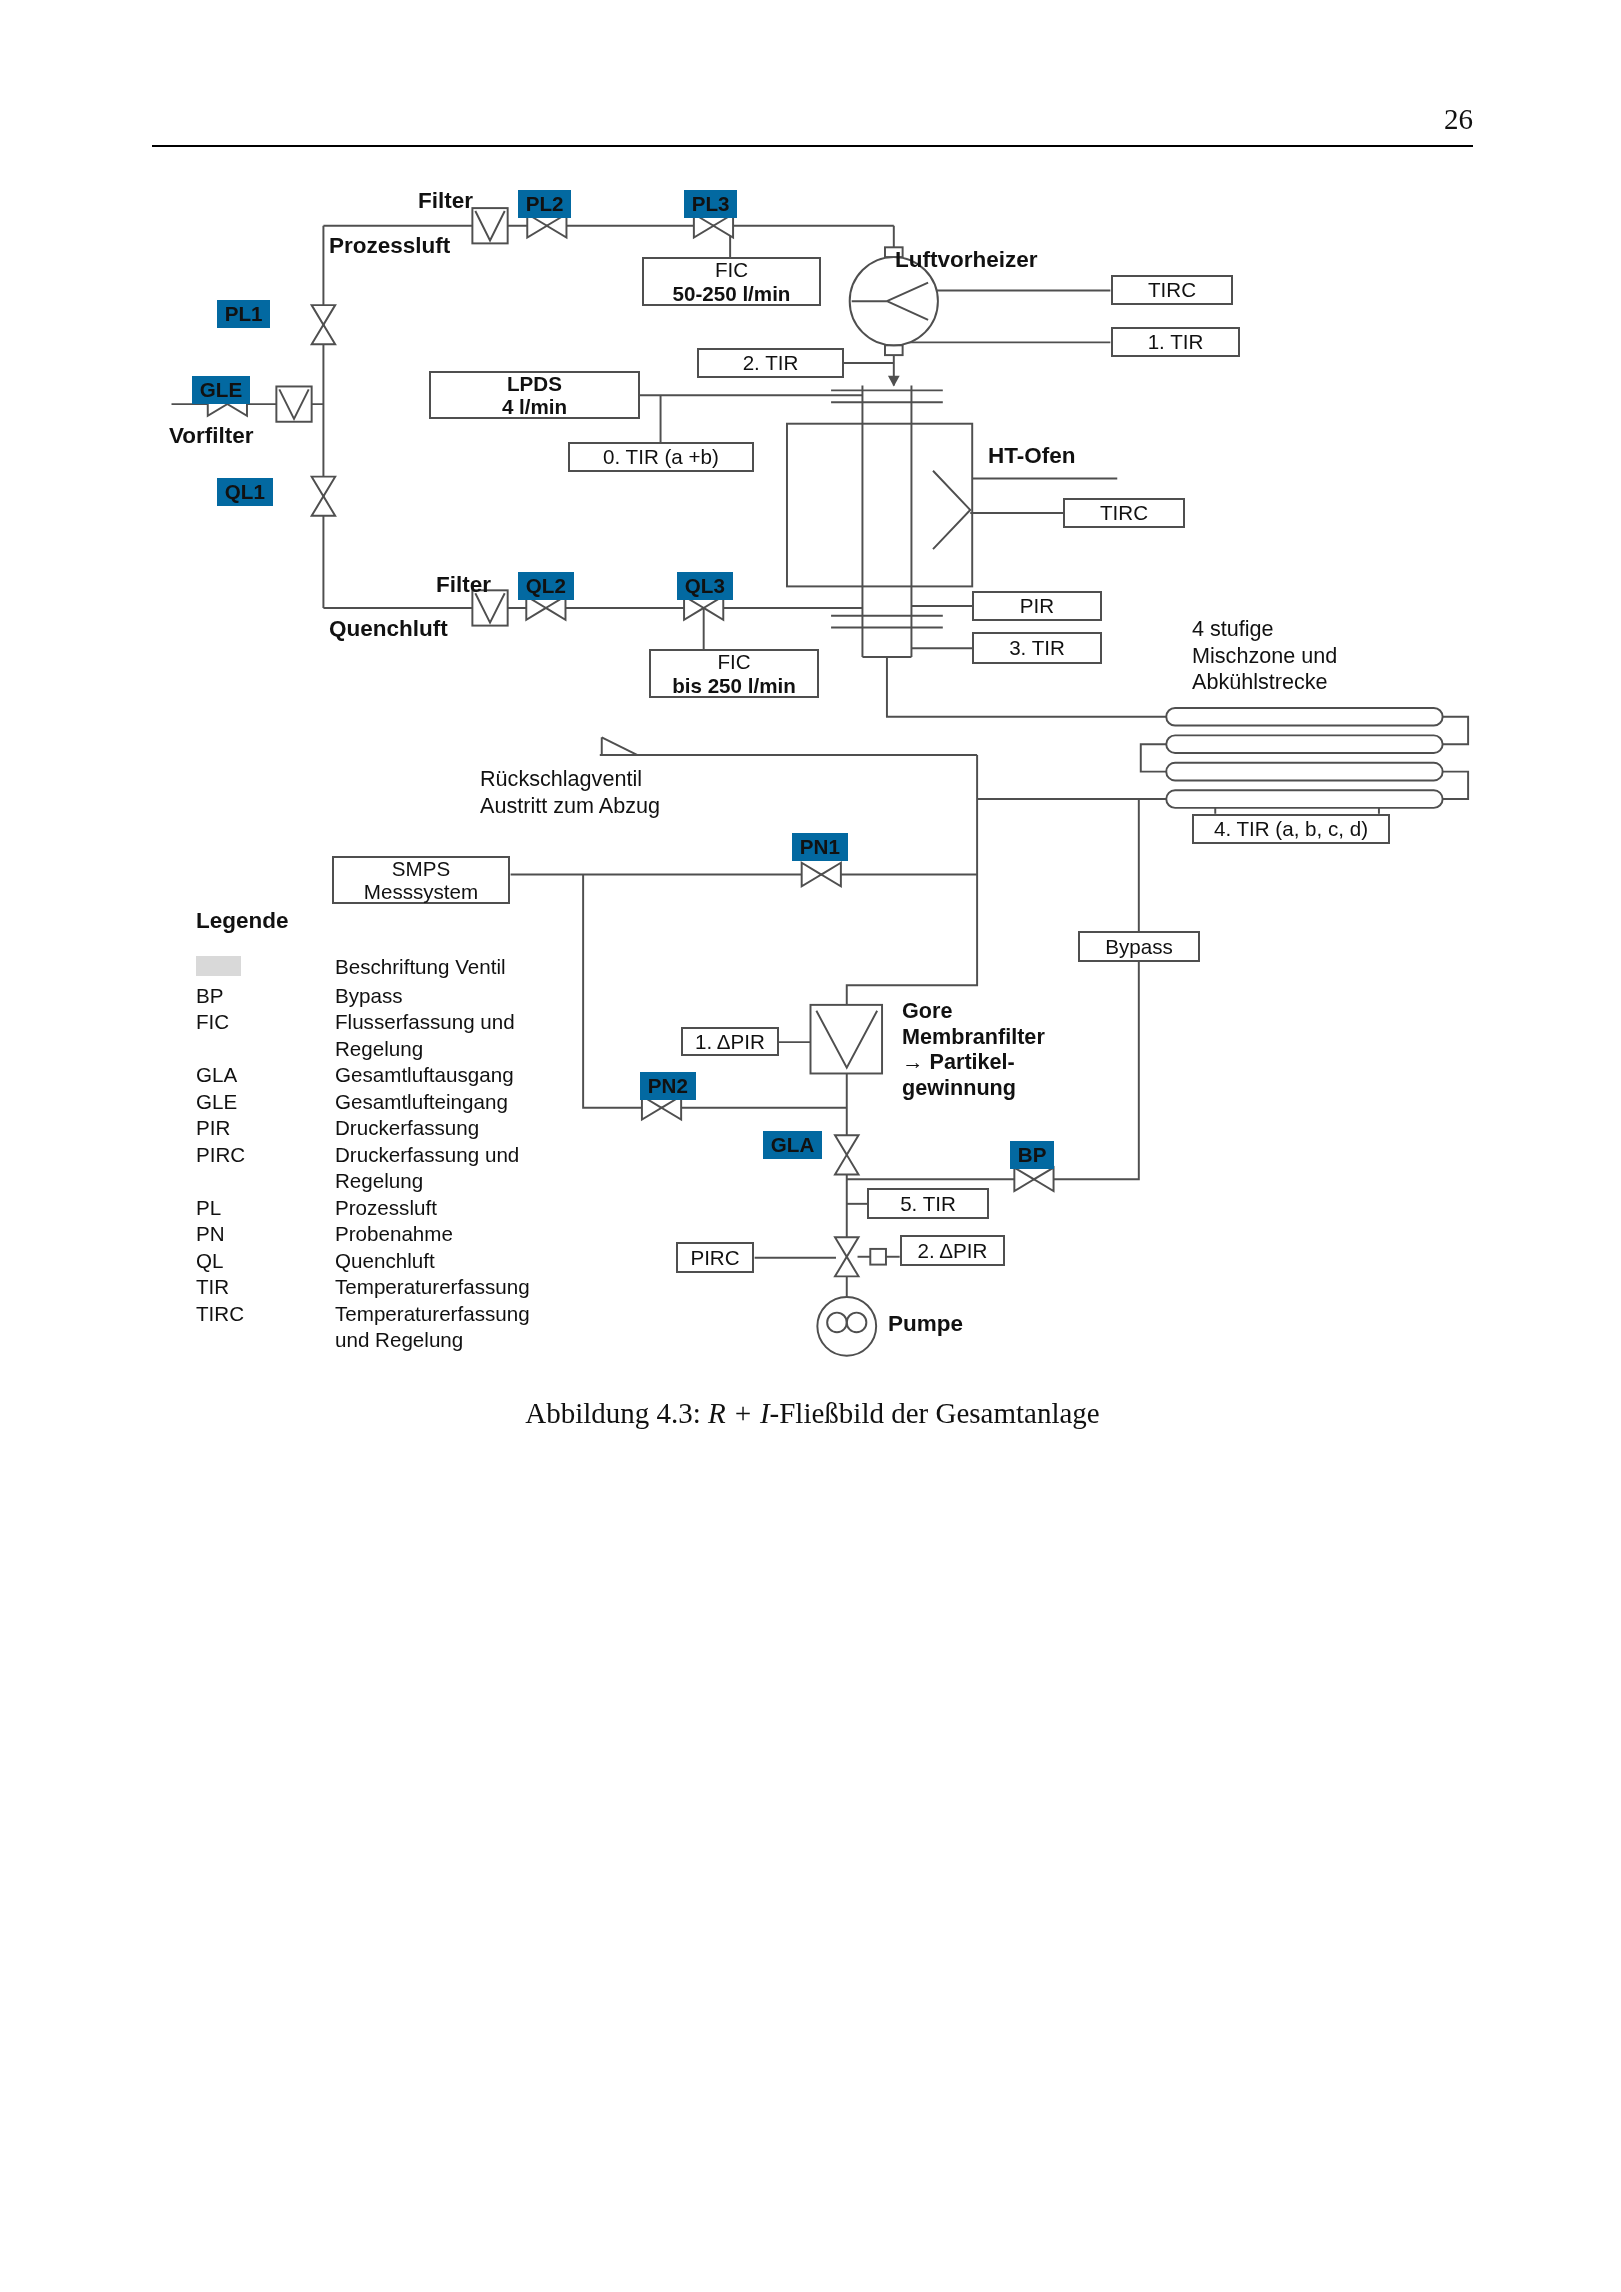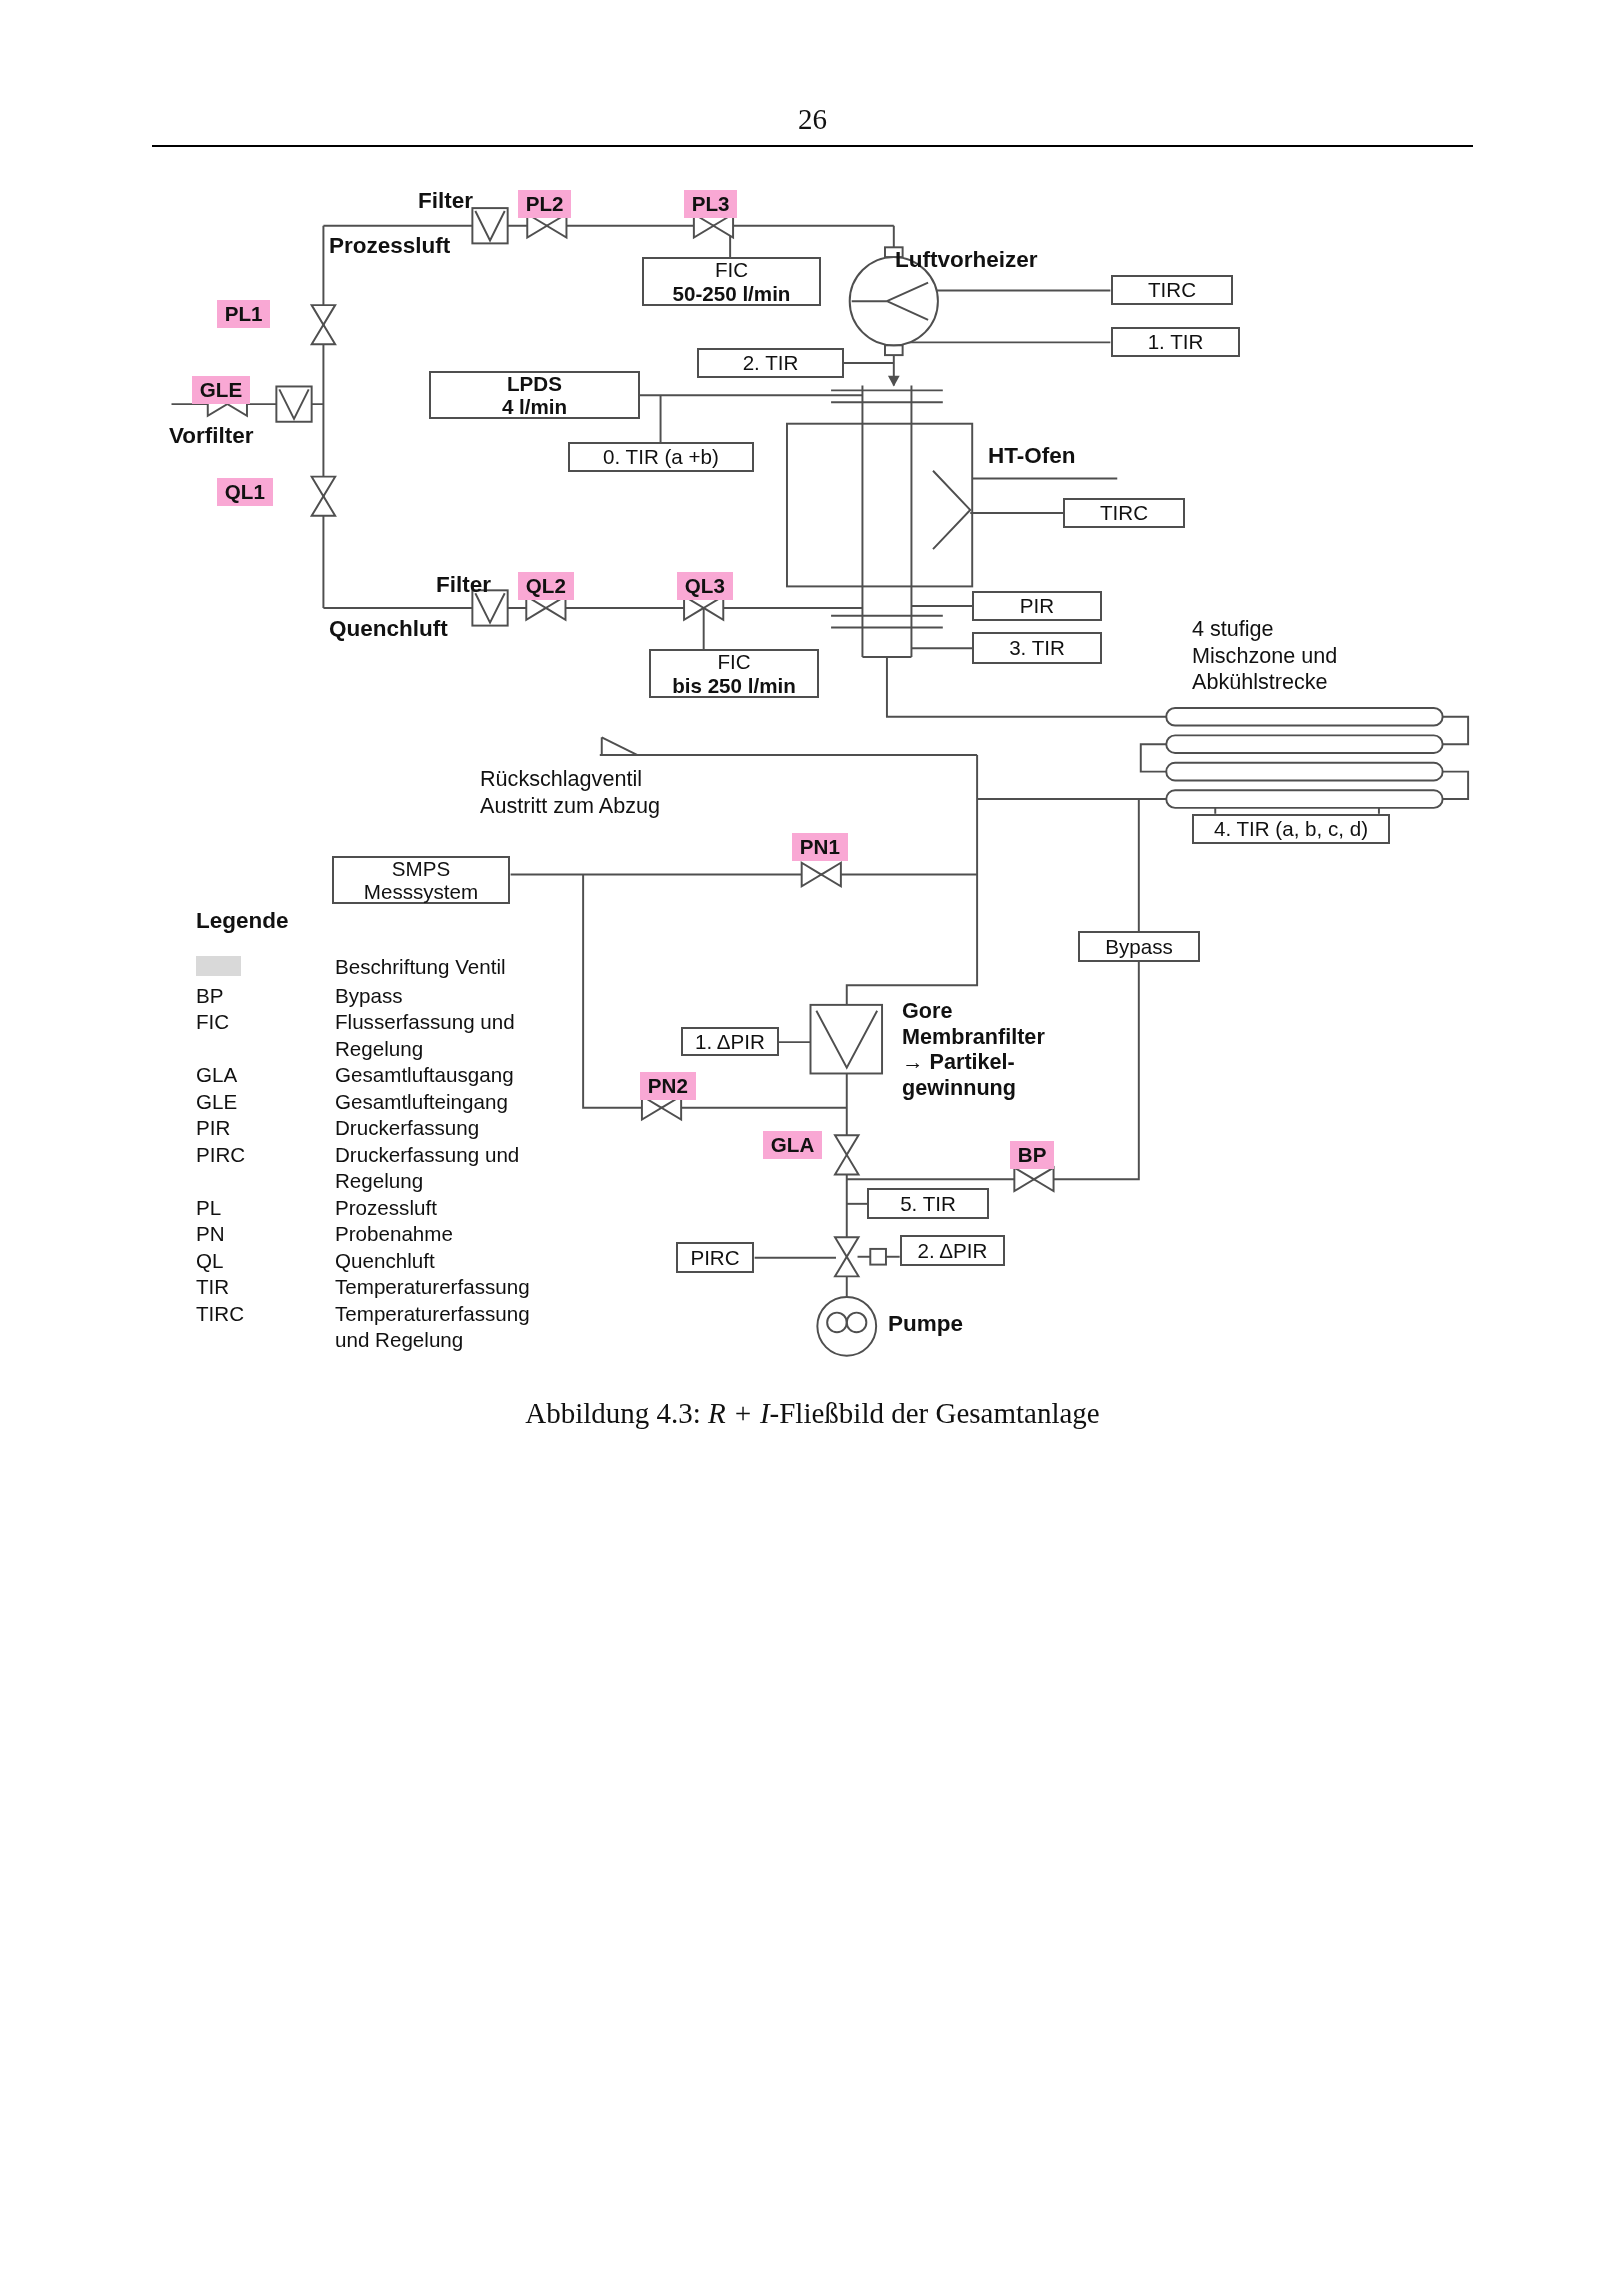--- a/index.html
+++ b/index.html
@@ -4,25 +4,25 @@
 <style>
   html,body{margin:0;padding:0}
   body{
     width:1621px;height:2293px;background:#ffffff;position:relative;
     font-family:"Liberation Sans",sans-serif;color:#111;overflow:hidden;
   }
   .abs{position:absolute}
   .serif{font-family:"Liberation Serif",serif}
   .it{font-style:italic}
   
-  .pghead{left:152px;top:102px;width:1321px;display:flex;justify-content:center;
+  .pghead{left:152px;top:102px;width:1321px;display:flex;justify-content:flex-end;
           font-size:29px;line-height:35px}
   .pgrule{left:152px;top:145px;width:1321px;height:2px;background:#000}
   
-  .tag{position:absolute;background:#f9a8d4;color:#111;font-weight:700;font-size:20.6px;
+  .tag{position:absolute;background:#0369a1;color:#111;font-weight:700;font-size:20.6px;
        line-height:23.5px;padding:2px 7.8px;white-space:nowrap}
   .bx{position:absolute;box-sizing:border-box;background:#fff;border:2px solid #4f4f4f;
       display:flex;flex-direction:column;align-items:center;justify-content:center;
       font-size:20.6px;line-height:23.5px;text-align:center;white-space:nowrap}
   .bx .b{font-weight:700}
   .blb{position:absolute;font-weight:700;font-size:22.5px;line-height:25.5px;white-space:nowrap}
   .ctr{text-align:left}
   
   .legend{left:196px;top:908px;width:461px}
   .legend-title{font-weight:700;font-size:22.5px;margin-bottom:19.6px}

